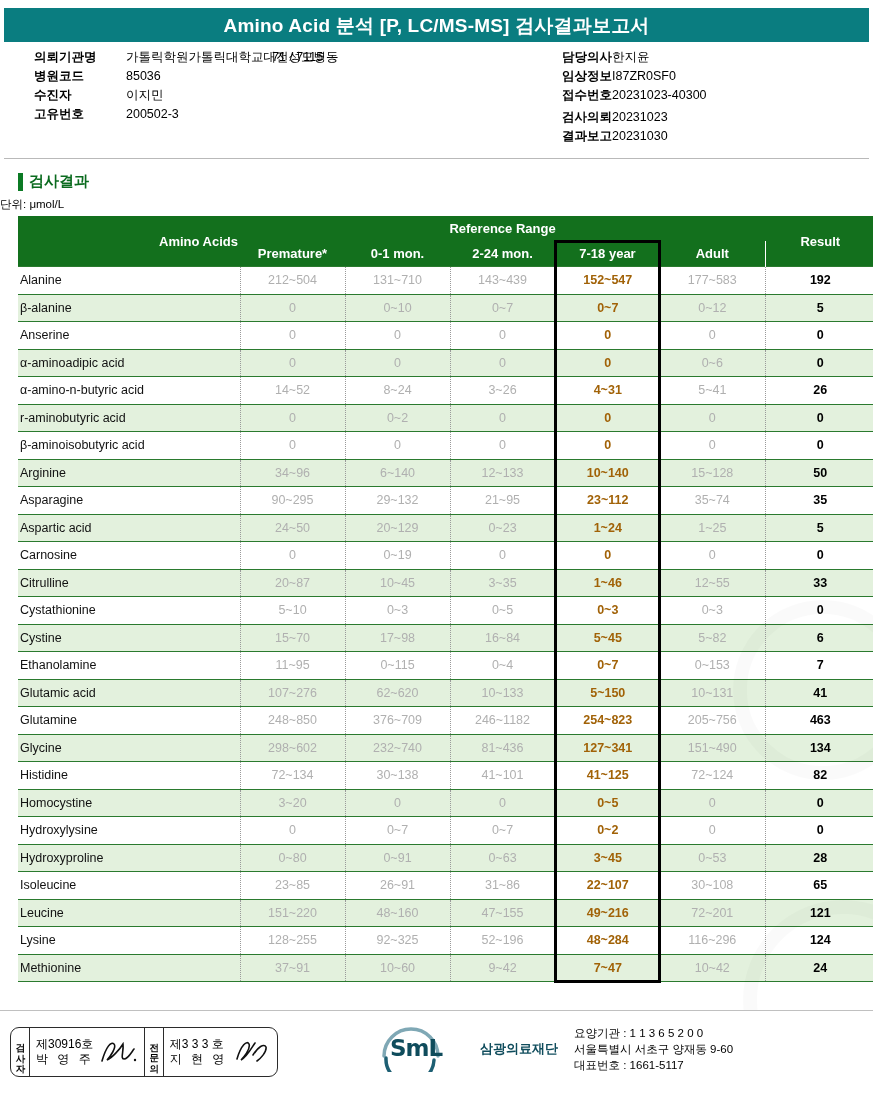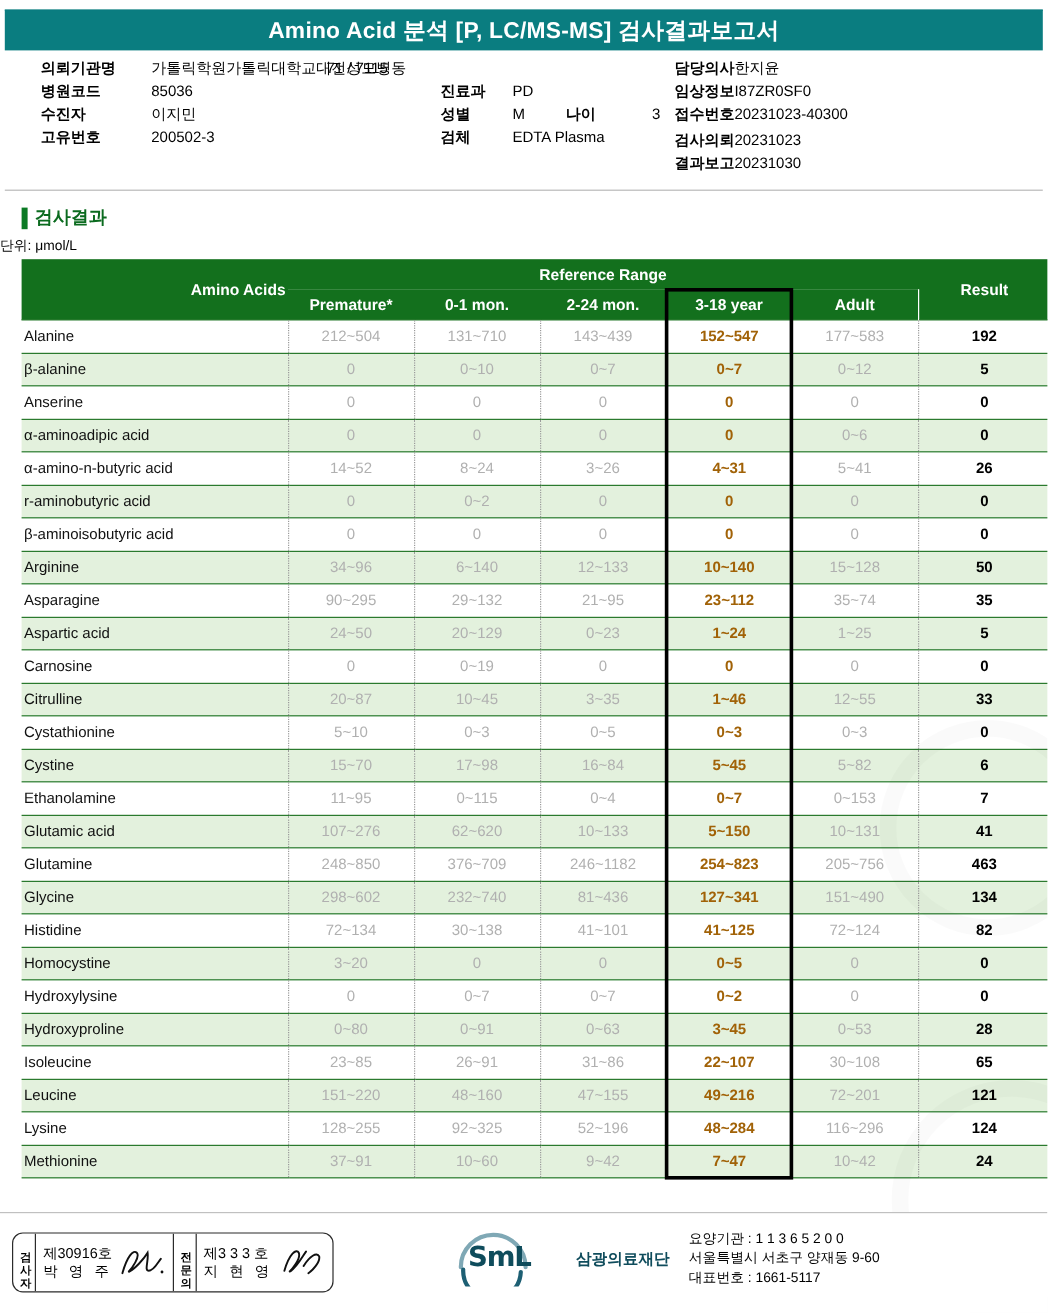--- a/index.html
+++ b/index.html
@@ -286,37 +286,20 @@
         <span class="info-value">200502-3</span>
       </div>
     </div>
 
     <div class="info-col col-b">
       <div class="info-row">
         <span class="info-value">71 / 7115</span>
       </div>
     </div>
 
-    <div class="info-col col-c">
-      <div class="info-row">
-        <span class="info-label">진료과</span>
-        <span class="info-value">PD</span>
-      </div>
-      <div class="info-row">
-        <span class="info-label">성별</span>
-        <span class="info-value">M</span>
-        <span class="inline-gap"></span>
-        <span class="info-label">나이</span>
-        <span class="info-value" style="margin-left:12px;">3</span>
-      </div>
-      <div class="info-row">
-        <span class="info-label">검체</span>
-        <span class="info-value">EDTA Plasma</span>
-      </div>
-    </div>
 
     <div class="info-col col-d">
       <div class="info-row">
         <span class="info-label">담당의사</span>
         <span class="info-value">한지윤</span>
       </div>
       <div class="info-row">
         <span class="info-label">임상정보</span>
         <span class="info-value">I87ZR0SF0</span>
       </div>
@@ -355,21 +338,21 @@
       <thead>
         <tr>
           <th class="th-name" rowspan="2">Amino Acids</th>
           <th class="th-refgroup" colspan="5">Reference Range</th>
           <th class="th-result" rowspan="2">Result</th>
         </tr>
         <tr id="subhead-row">
             <th class="th-sub">Premature*</th>
             <th class="th-sub">0-1 mon.</th>
             <th class="th-sub">2-24 mon.</th>
-            <th class="th-sub">3-18 year</th>
+            <th class="th-sub">7-18 year</th>
             <th class="th-sub last-sub">Adult</th>
           </tr>
       </thead>
       <tbody id="results-body">
           <tr>
             <td class="c-name">Alanine</td>
             <td class="c-ref">212~504</td>
             <td class="c-ref">131~710</td>
             <td class="c-ref">143~439</td>
             <td class="c-ref highlight">152~547</td>

